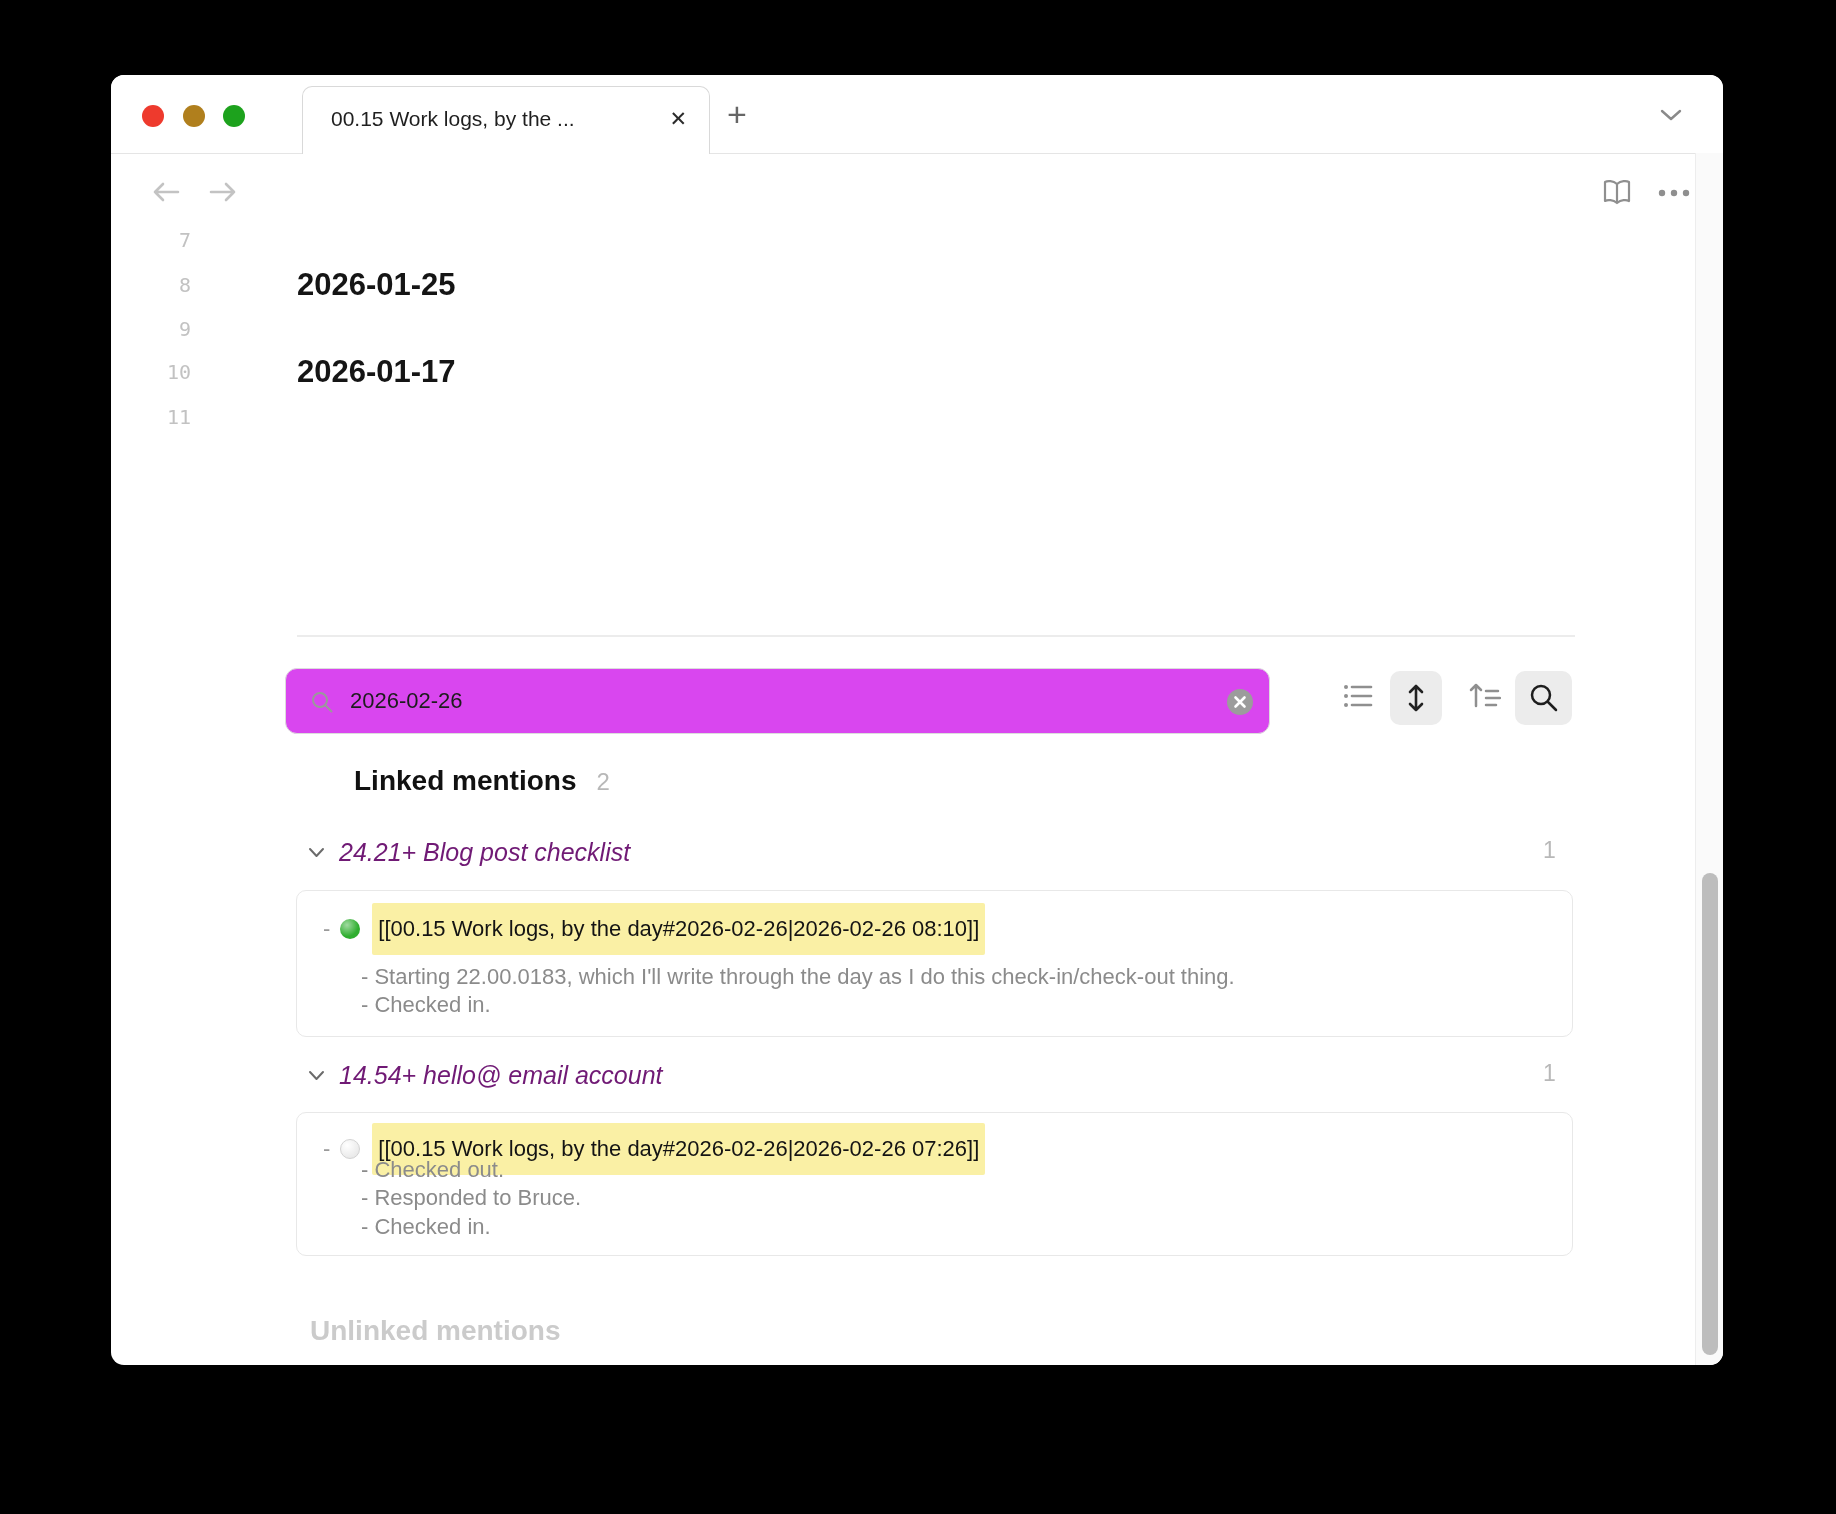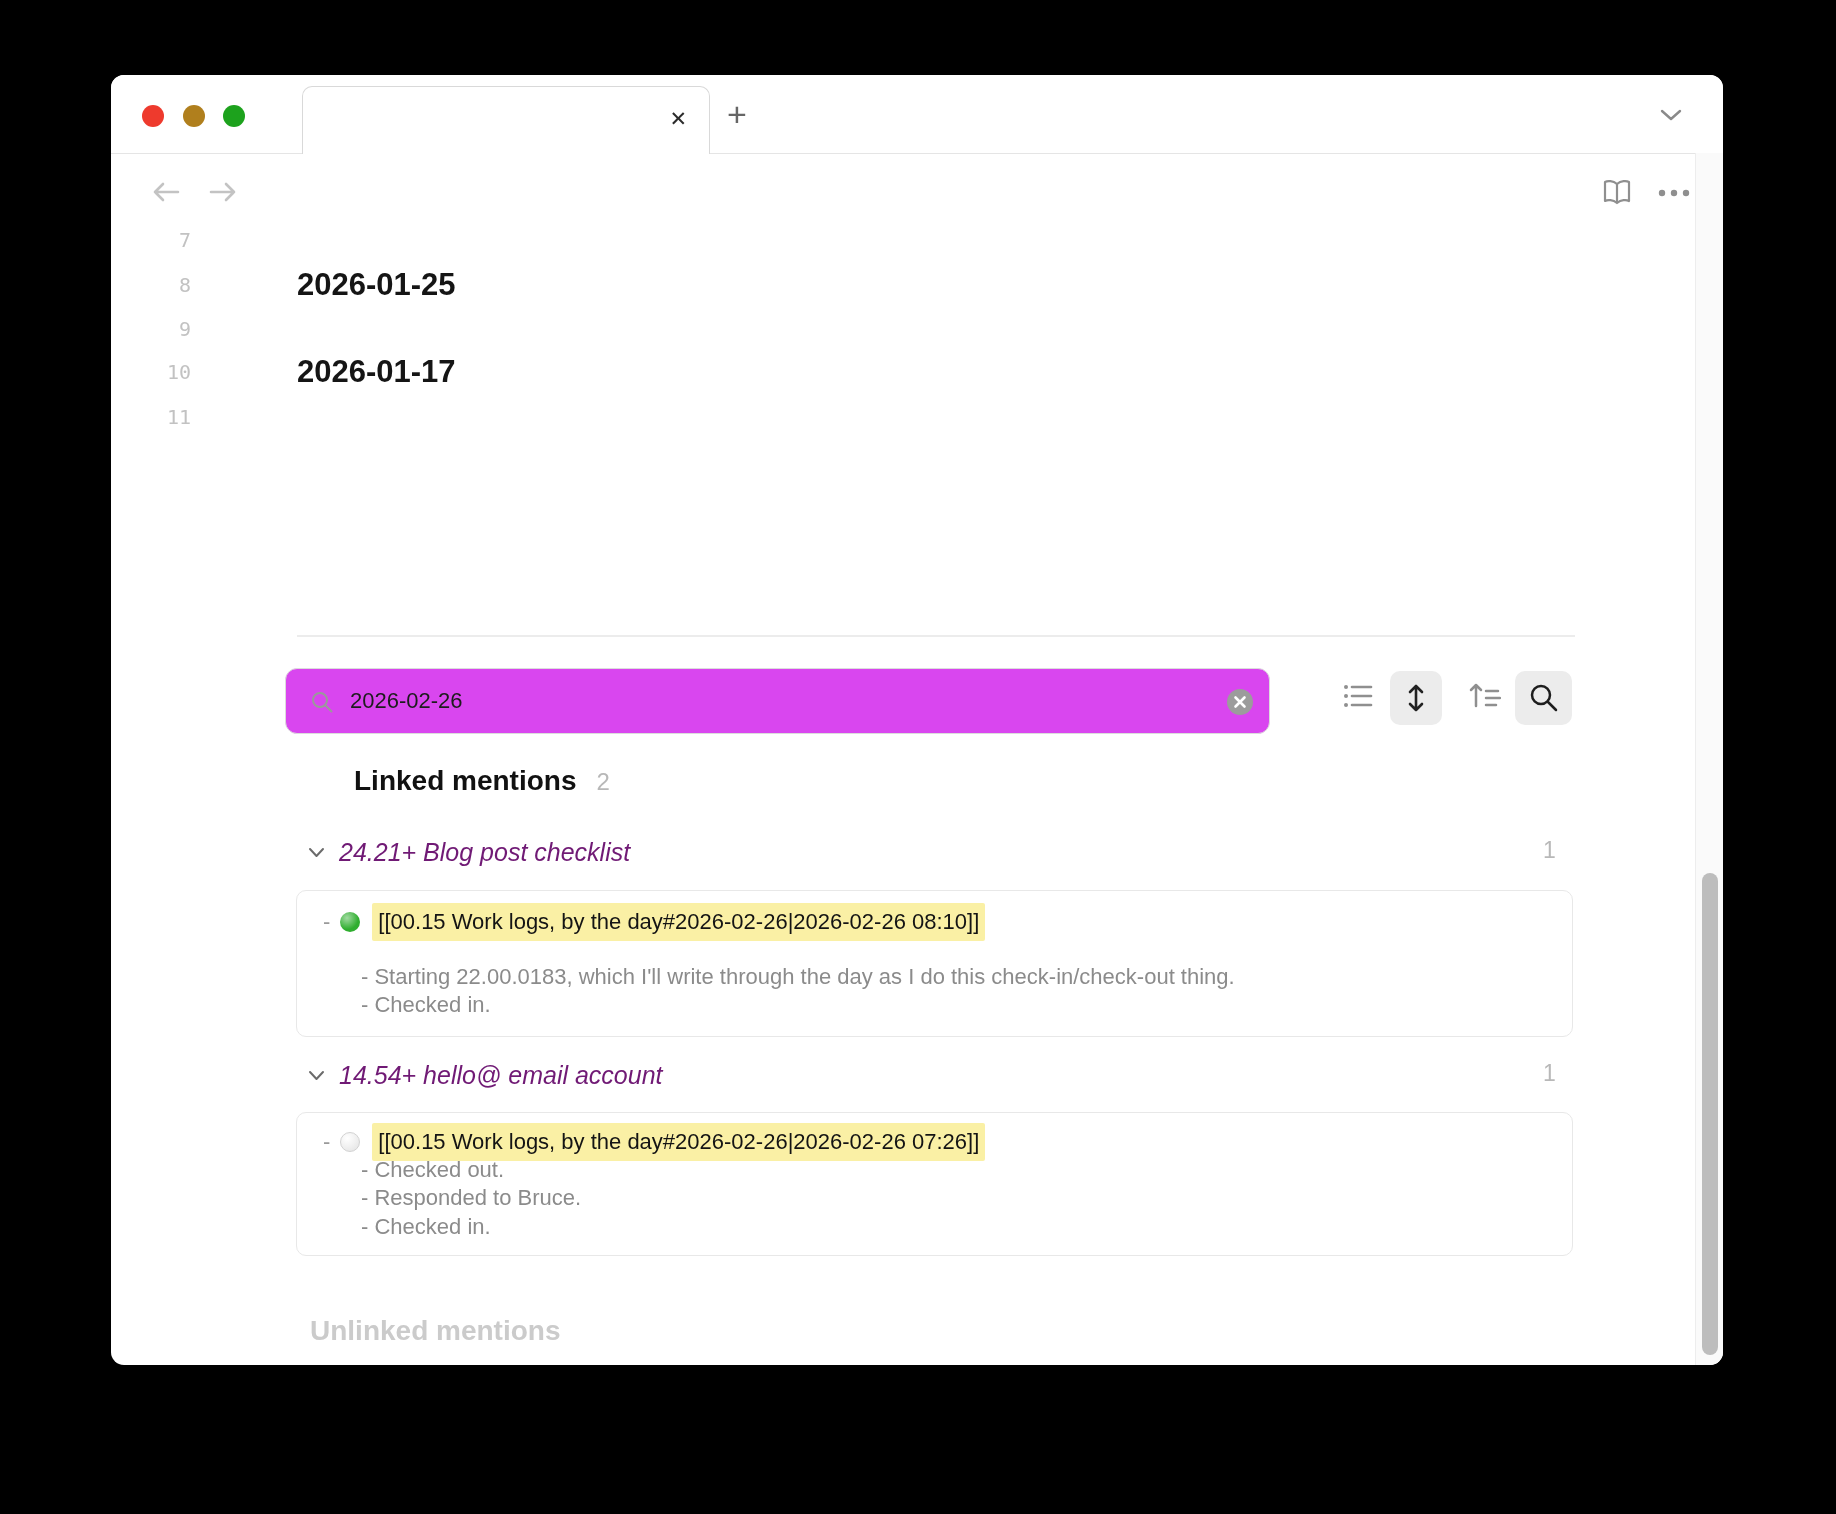--- a/index.html
+++ b/index.html
@@ -43,39 +43,40 @@
   .sec-row{position:absolute;left:197px;display:flex;align-items:center;gap:14px;height:34px;}
   .sec-title{font-size:25px;font-weight:500;color:#701a75;white-space:nowrap;font-style:italic;}
   .sec-count{position:absolute;left:1432px;font-size:23px;color:#b8b8b8;}
   .card{position:absolute;left:185px;width:1277px;border:1.5px solid #e8e8e8;border-radius:10px;
         background:#fff;box-sizing:border-box;}
   .c1{top:815px;height:147px;} .c2{top:1037px;height:144px;}
   .mline{position:absolute;left:26px;display:flex;align-items:center;line-height:32px;font-size:22px;white-space:nowrap;}
   .mdash{color:#9a9a9a;margin-right:10px;}
   .dot{width:20px;height:20px;border-radius:50%;margin-right:12px;flex:none;}
   .dot.white{border:1px solid #d2d2d2;box-sizing:border-box;}
-  mark.hl{color:#141414;padding:3px 6px;border-radius:2px;}
+  mark.hl{color:#141414;padding:10px 6px;border-radius:2px;}
   .sub{position:absolute;left:64px;font-size:22px;color:#8b8b8b;line-height:32px;white-space:nowrap;text-align:right;}
   .unlinked{position:absolute;left:199px;top:1240px;font-size:28px;font-weight:700;color:#cbcbcb;}
   
   .scrollstrip{position:absolute;left:1584px;top:78px;width:28px;height:1212px;background:#fafafa;
                border-left:1px solid #ededed;box-sizing:border-box;}
   .scrollthumb{position:absolute;left:6px;top:720px;width:16px;height:482px;border-radius:8px;background:#bdbdbd;}
   svg{display:block;}
 </style>
 </head>
 <body>
 
 <div class="window">
 
   <div class="tabbar">
     <div class="light r" style="background: rgb(238, 58, 45);"></div>
     <div class="light y" style="background: rgb(176, 127, 29);"></div>
     <div class="light g" style="background: rgb(29, 162, 29);"></div>
     <div class="tab">
+      <span class="tab-title">00.15 Work logs, by the ...</span>
       <span class="tab-close">✕</span>
     </div>
     <span class="newtab">+</span>
     <svg class="chev-dd" width="24" height="16" viewBox="0 0 24 16">
       <polyline points="3,4 12,12 21,4" fill="none" stroke="#8a8a8a" stroke-width="2.4" stroke-linecap="round" stroke-linejoin="round"></polyline>
     </svg>
   </div>
 
   <svg class="navicon" style="left:40px;top:106px" width="30" height="22" viewBox="0 0 30 22">
     <path d="M27 11 H4 M12 3 L4 11 L12 19" fill="none" stroke="#c3c3c3" stroke-width="2.6" stroke-linecap="round" stroke-linejoin="round"></path>

